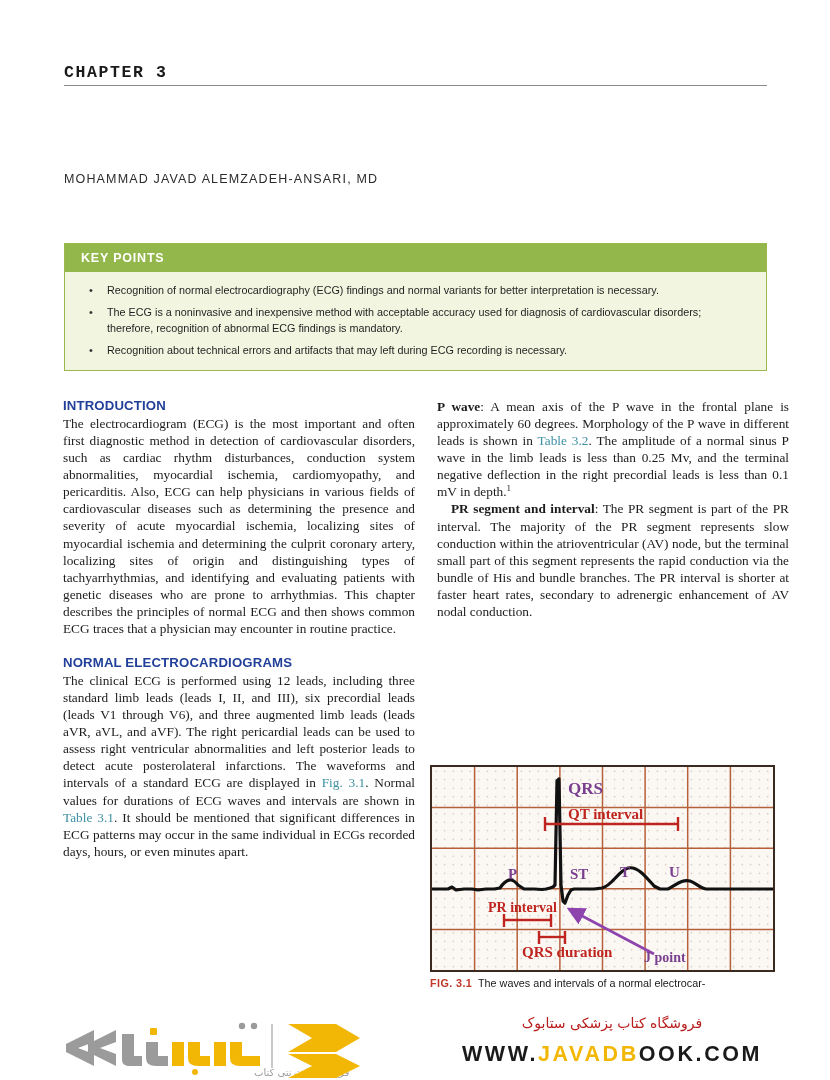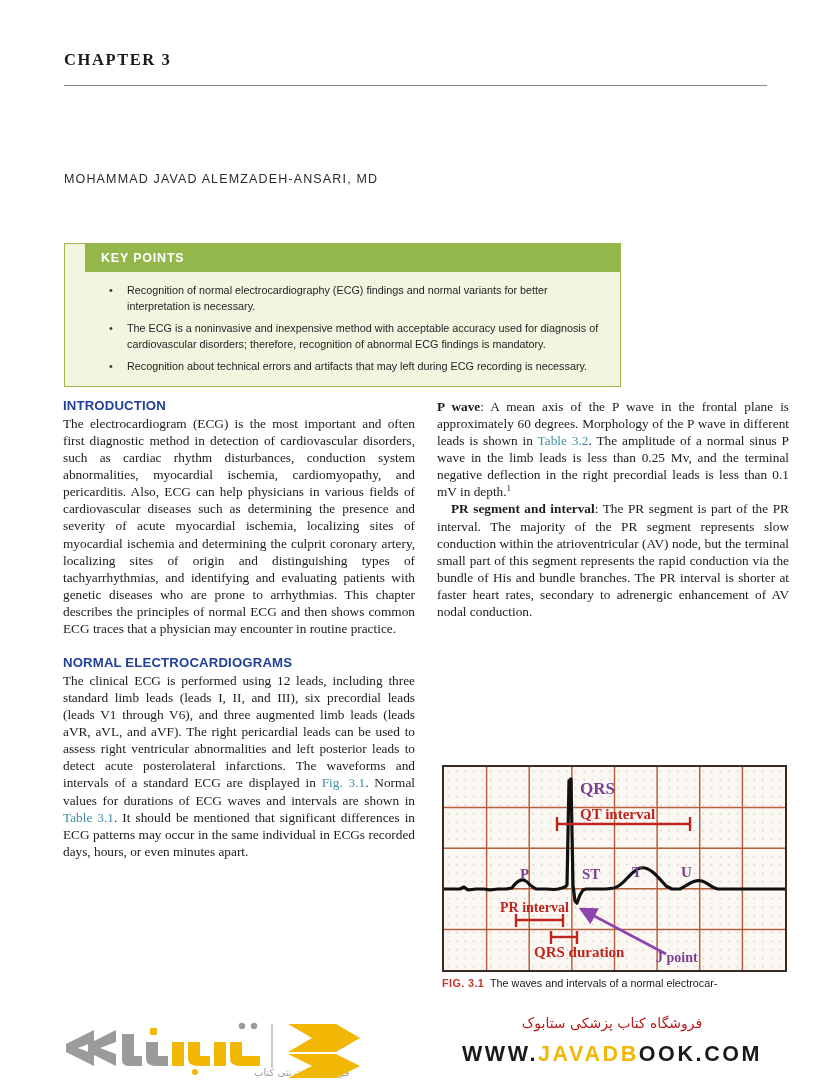--- a/index.html
+++ b/index.html
@@ -22,22 +22,22 @@
     width: 830px;
     height: 1005px;
     background: #ffffff;
     box-sizing: border-box;
   }
 
   
   .chapter-label {
     position: absolute;
     left: 64px;
-    top: 50px;
-    font-family: Liberation Serif, serif;
+    top: 63px;
+    font-family: Liberation Mono, monospace;
     font-size: 16.5px;
     font-weight: bold;
     letter-spacing: 1.6px;
     color: #1a1a1a;
   }
   .header-rule {
     position: absolute;
     left: 64px;
     top: 85px;
     width: 703px;
@@ -64,25 +64,24 @@
     letter-spacing: 1.15px;
     color: #2b2b2b;
     white-space: nowrap;
   }
 
   
   .keypoints {
     position: absolute;
     left: 64px;
     top: 243px;
-    width: 557px;
+    width: 703px;
     box-sizing: border-box;
     border: 1px solid #9cb84a;
     background: #f2f5e0;
-    padding-left: 20px;
   }
   .keypoints-header {
     background: #93b74a;
     color: #ffffff;
     font-family: "Liberation Sans", sans-serif;
     font-size: 12.5px;
     font-weight: bold;
     letter-spacing: 0.8px;
     padding: 7px 0 7px 16px;
   }
@@ -144,21 +143,21 @@
     hyphens: none;
   }
   p.body + p.body { text-indent: 14px; }
   .xref { color: #3d8fa3; }
   .runin { font-weight: bold; }
   sup { font-size: 9px; vertical-align: super; line-height: 0; }
 
   
   .figure {
     position: absolute;
-    left: 442px;
+    left: 430px;
     top: 765px;
     width: 312px;
   }
   .ecg-frame {
     position: relative;
     width: 345px;
     height: 207px;
     box-sizing: border-box;
     border: 2px solid #3b2a20;
     background: #fbf8f4;

